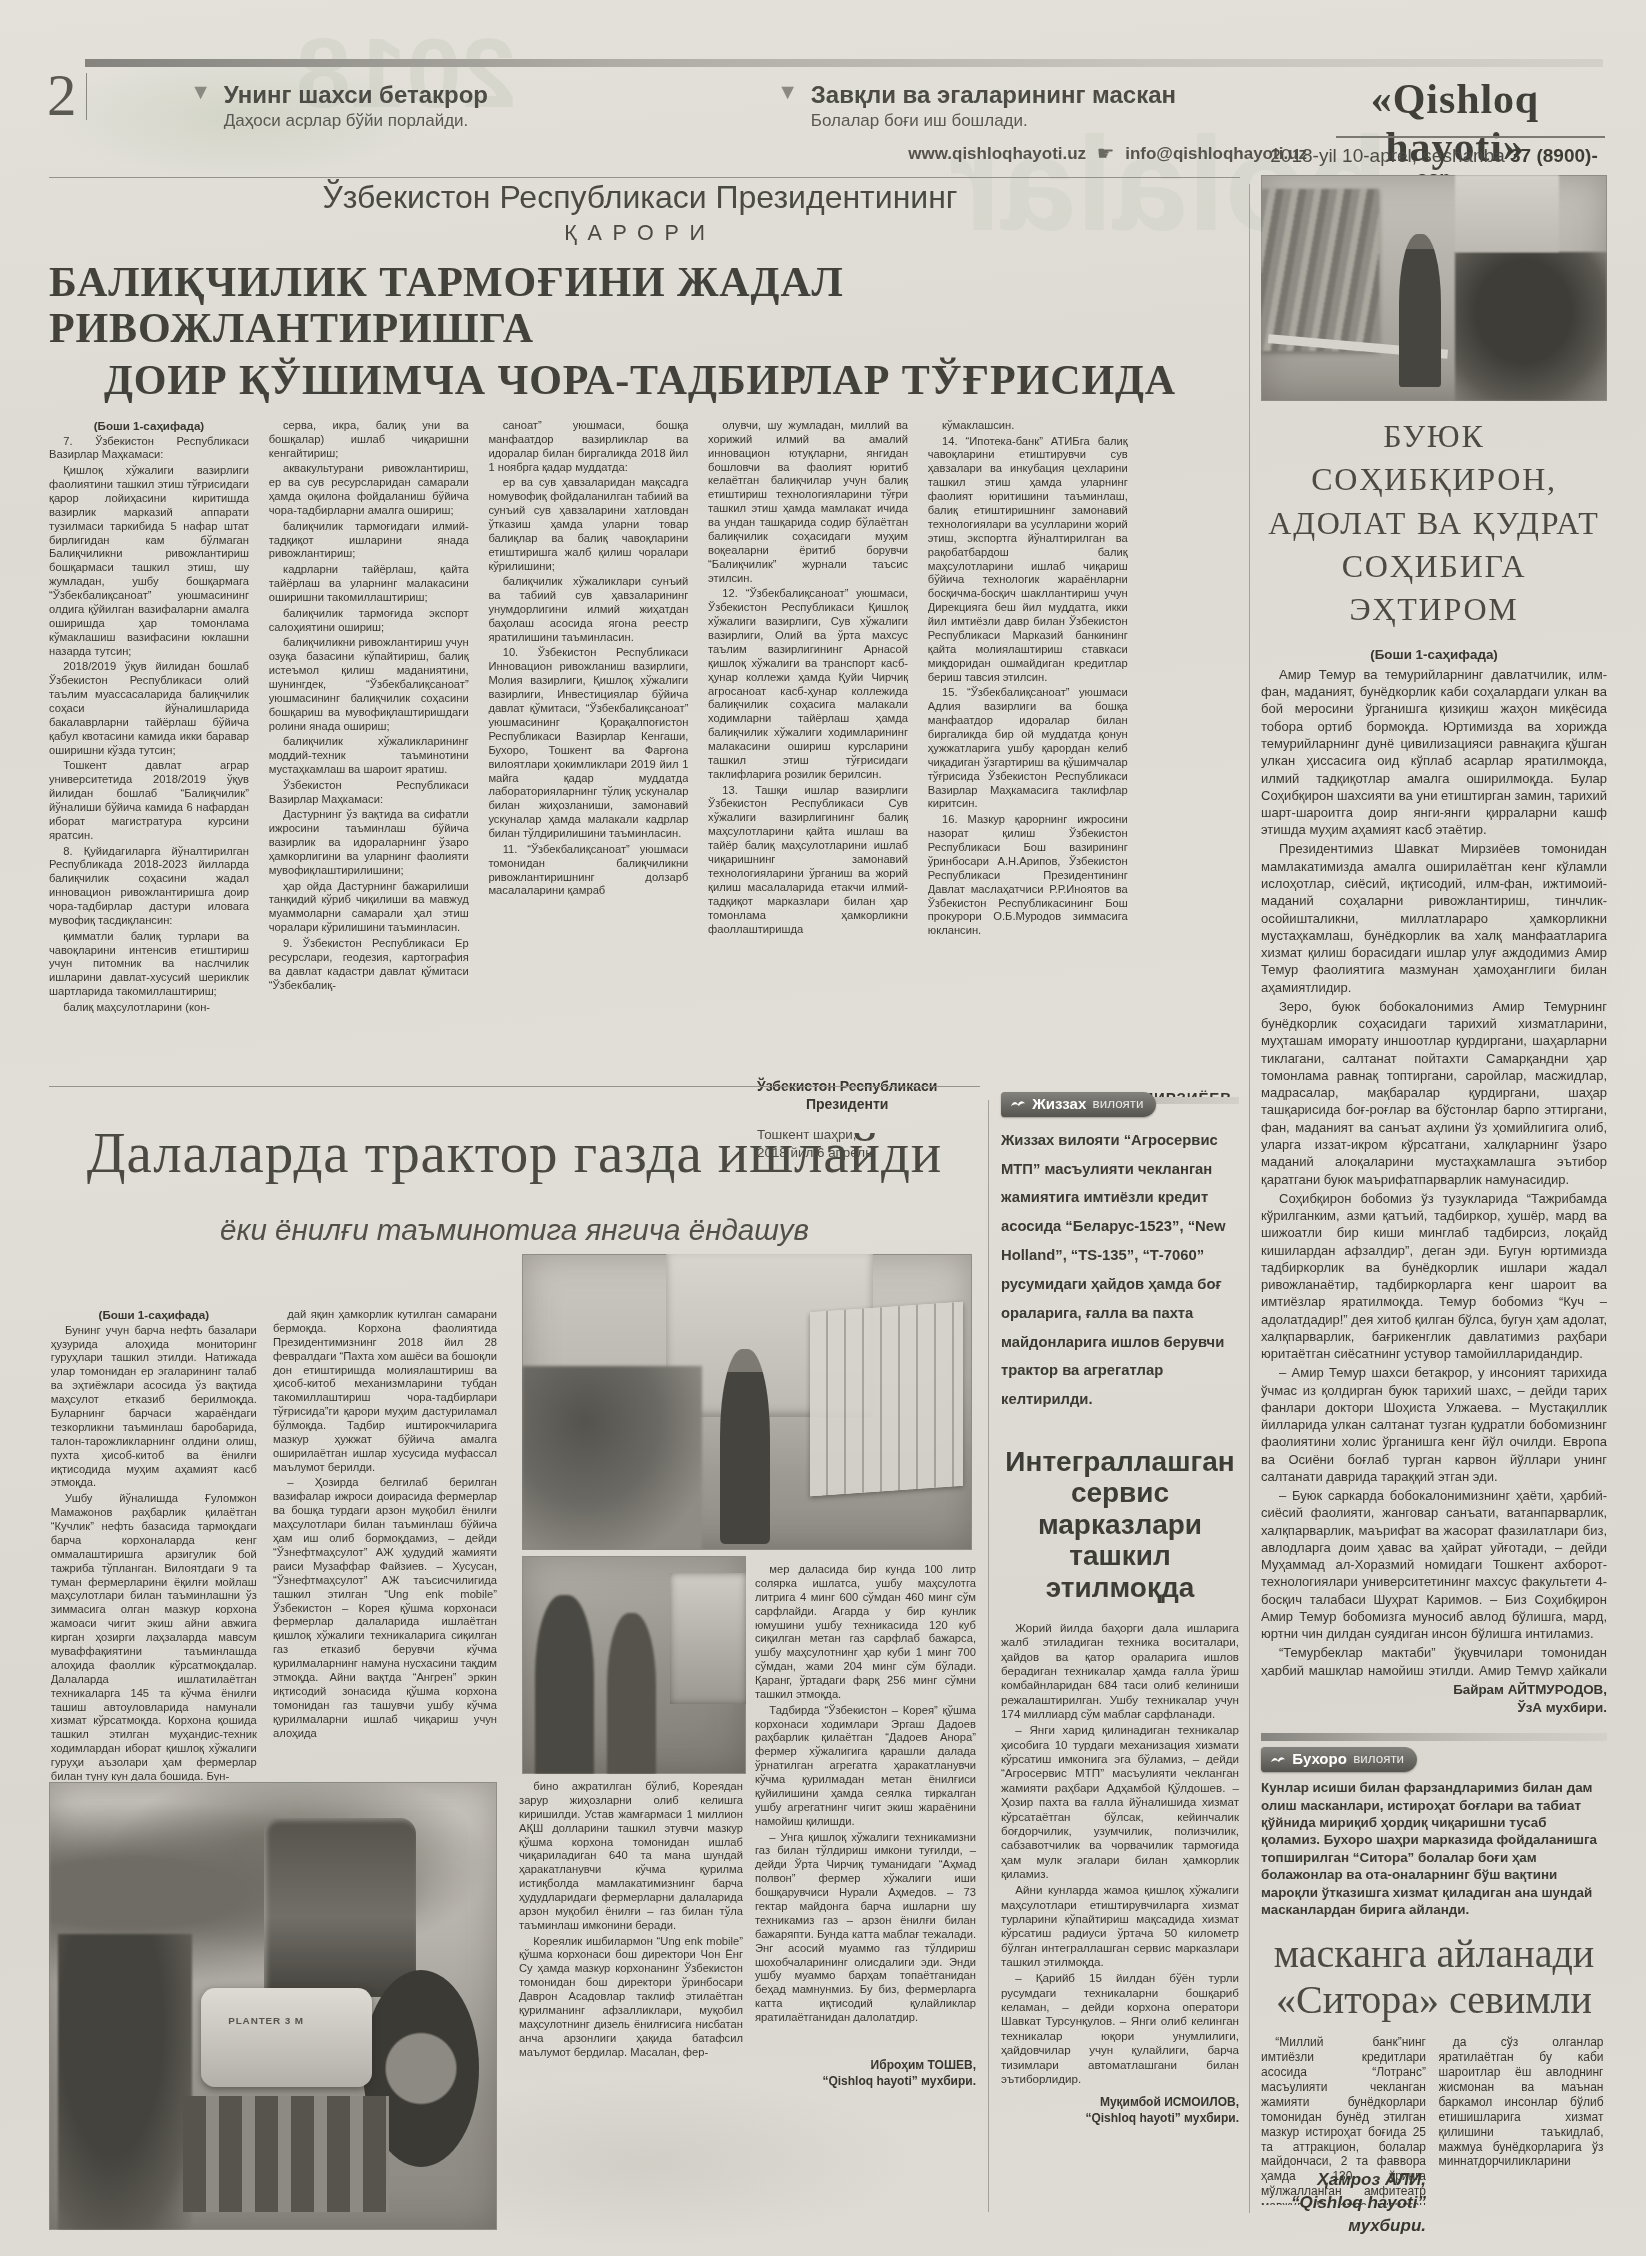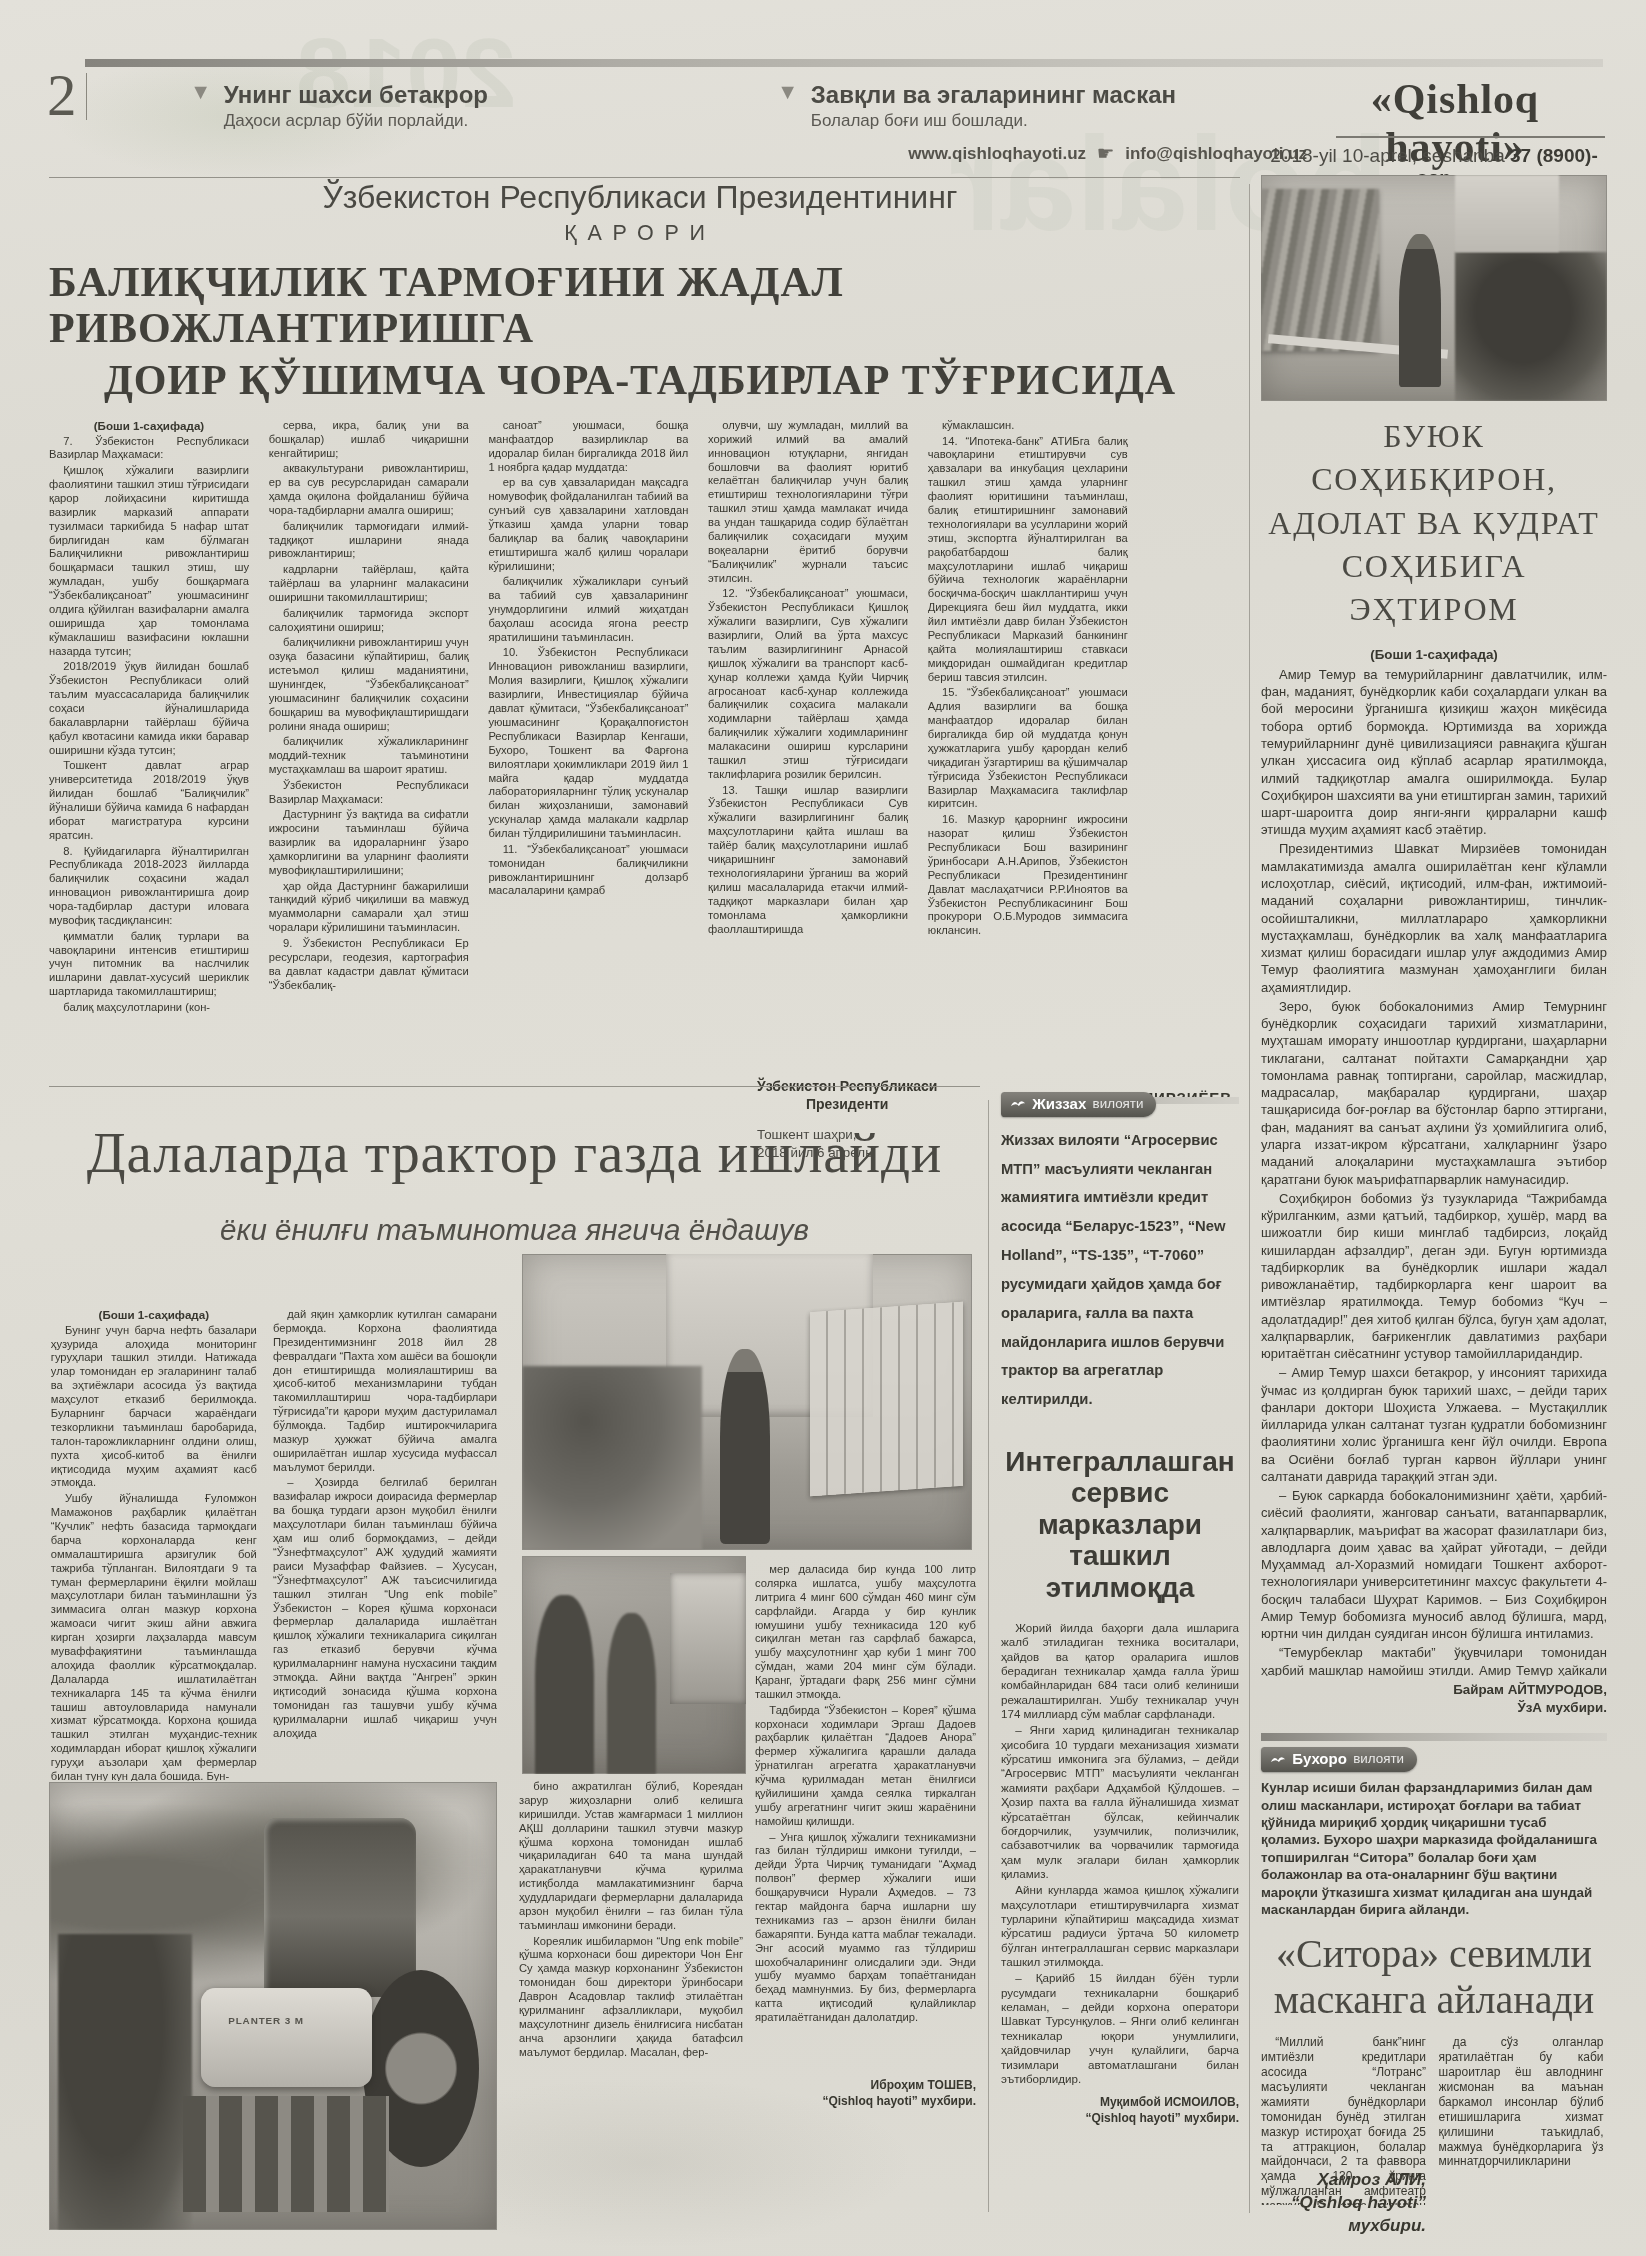--- a/index.html
+++ b/index.html
@@ -220,21 +220,21 @@
 
     <div class="abs tcol news" style="left:470px;top:656px;width:224px;height:403px;">
         <p>бино ажратилган бўлиб, Кореядан зарур жиҳозларни олиб келишга киришилди. Устав жамғармаси 1 миллион АҚШ долларини ташкил этувчи мазкур қўшма корхона томонидан ишлаб чиқариладиган 640 та мана шундай ҳаракатланувчи кўчма қурилма истиқболда мамлакатимизнинг барча ҳудудларидаги фермерларни далаларида арзон муқобил ёнилғи – газ билан тўла таъминлаш имконини беради.</p>
         <p>Кореялик ишбилармон “Ung enk mobile” қўшма корхонаси бош директори Чон Ёнг Су ҳамда мазкур корхонанинг Ўзбекистон томонидан бош директори ўринбосари Даврон Асадовлар таклиф этилаётган қурилманинг афзалликлари, муқобил маҳсулотнинг дизель ёнилғисига нисбатан анча арзонлиги ҳақида батафсил маълумот бердилар. Масалан, фер-</p>
       </div>
     <div class="abs tcol news" style="left:706px;top:439px;width:221px;height:521px;">
         <p>мер даласида бир кунда 100 литр солярка ишлатса, ушбу маҳсулотга литрига 4 минг 600 сўмдан 460 минг сўм сарфлайди. Агарда у бир кунлик юмушини ушбу техникасида 120 куб сиқилган метан газ сарфлаб бажарса, ушбу маҳсулотнинг ҳар куби 1 минг 700 сўмдан, жами 204 минг сўм бўлади. Қаранг, ўртадаги фарқ 256 минг сўмни ташкил этмоқда.</p>
         <p>Тадбирда “Ўзбекистон – Корея” қўшма корхонаси ходимлари Эргаш Дадоев раҳбарлик қилаётган “Дадоев Анора” фермер хўжалигига қарашли далада ўрнатилган агрегатга ҳаракатланувчи кўчма қурилмадан метан ёнилғиси қуйилишини ҳамда сеялка тиркалган ушбу агрегатнинг чигит экиш жараёнини намойиш қилишди.</p>
         <p>– Унга қишлоқ хўжалиги техникамизни газ билан тўлдириш имкони туғилди, – дейди Ўрта Чирчиқ туманидаги “Аҳмад полвон” фермер хўжалиги иши бошқарувчиси Нурали Аҳмедов. – 73 гектар майдонга барча ишларни шу техникамиз газ – арзон ёнилғи билан бажаряпти. Бунда катта маблағ тежалади. Энг асосий муаммо газ тўлдириш шохобчаларининг олисдалиги эди. Энди ушбу муаммо барҳам топаётганидан беҳад мамнунмиз. Бу биз, фермерларга катта иқтисодий қулайликлар яратилаётганидан далолатдир.</p>
       </div>
-    <div class="abs byline" style="left:706px;top:953px;width:221px;">
+    <div class="abs byline" style="left:706px;top:933px;width:221px;">
       <div>Иброҳим ТОШЕВ,</div>
       <div>“Qishloq hayoti” мухбири.</div>
     </div>
 
     <div class="abs photo" style="left:0;top:658px;width:448px;height:448px;background:linear-gradient(180deg,#c9c6bf 0%,#b5b2ab 35%,#96938c 70%,#8a8780 100%);">
       <div class="ph" style="left:0;top:0;width:100%;height:45%;background:radial-gradient(ellipse at 18% 55%,#6e6c64 0 22%,rgba(110,108,100,0) 58%),radial-gradient(ellipse at 55% 40%,#7a786f 0 18%,rgba(122,120,111,0) 55%);filter:blur(1.8px);"></div>
       <div class="ph" style="left:2%;top:34%;width:30%;height:66%;background:radial-gradient(ellipse at 40% 30%,#45433d 0 45%,#5d5b54 75%,rgba(93,91,84,0));filter:blur(1.3px);"></div>
       <div class="ph" style="left:48%;top:8%;width:34%;height:40%;background:linear-gradient(180deg,#55534c,#716f68 55%,#44423c);border-radius:12.5px 16px 3.6px 3.6px;box-shadow:inset 2.7px 2.7px 5.4px rgba(230,228,220,.35);"></div>
       <div class="ph" style="left:70%;top:42%;width:26%;height:44%;background:radial-gradient(circle,#8d8a83 0 30%,#3c3a35 32% 100%);border-radius:50%;"></div>
       <div class="ph" style="left:34%;top:46%;width:38%;height:22%;background:linear-gradient(180deg,#dedbd4,#b3b0a9);border-radius:14.3px;box-shadow:0 2.7px 7.2px rgba(40,38,34,.5);"></div>
@@ -303,22 +303,22 @@
     <div class="gradbar" style="width:346px;height:8px;margin-top:16px;"></div>
     <div class="region-tag" style="margin-top:5.4px;">
       <svg width="16" height="10.7" viewBox="0 0 18 12">
           <path d="M1 9 Q5 1 9 7 Q12 1 17 6 Q12 5 10 9 Q7 5 1 9 Z" fill="#ffffff"></path>
         </svg>
       <span class="strong">Бухоро</span>
         <span class="light">вилояти</span>
     </div>
     <div class="blead" style="margin-top:7.2px;">Кунлар исиши билан фарзандларимиз билан дам олиш масканлари, истироҳат боғлари ва табиат қўйнида мириқиб ҳордиқ чиқаришни тусаб қоламиз. Бухоро шаҳри марказида фойдаланишга топширилган “Ситора” болалар боғи ҳам болажонлар ва ота-оналарнинг бўш вақтини мароқли ўтказишга хизмат қиладиган ана шундай масканлардан бирига айланди.</div>
     <div class="bheadline" style="margin-top:12.5px;">
+      <div>масканга айланади</div>
       <div>«Ситора» севимли</div>
-      <div>масканга айланади</div>
     </div>
     <div class="bcols news" style="margin-top:12.5px;">
       <div class="bcol">
           <p>“Миллий банк”нинг имтиёзли кредитлари асосида “Лотранс” масъулияти чекланган жамияти бунёдкорлари томонидан бунёд этилган мазкур истироҳат боғида 25 та аттракцион, болалар майдончаси, 2 та фаввора ҳамда 130 ўринга мўлжалланган амфитеатр мавжуд. Бу ерда қурилган аттракционлар ёш авлоднинг интеллектуал салоҳиятини, зийраклик ва чаққонлигини оширишга йўналтирилгани билан аҳамиятлидир.</p>
         </div>
       <div class="bcol" style="height:133px;">
           <p>да сўз олганлар яратилаётган бу каби шароитлар ёш авлоднинг жисмонан ва маънан баркамол инсонлар бўлиб етишишларига хизмат қилишини таъкидлаб, мажмуа бунёдкорларига ўз миннатдорчиликларини билдирдилар.</p>
         </div>
     </div>
     <div class="byline" style="width:165px;margin-top:-36px;font-size:17px;font-style:italic;">

